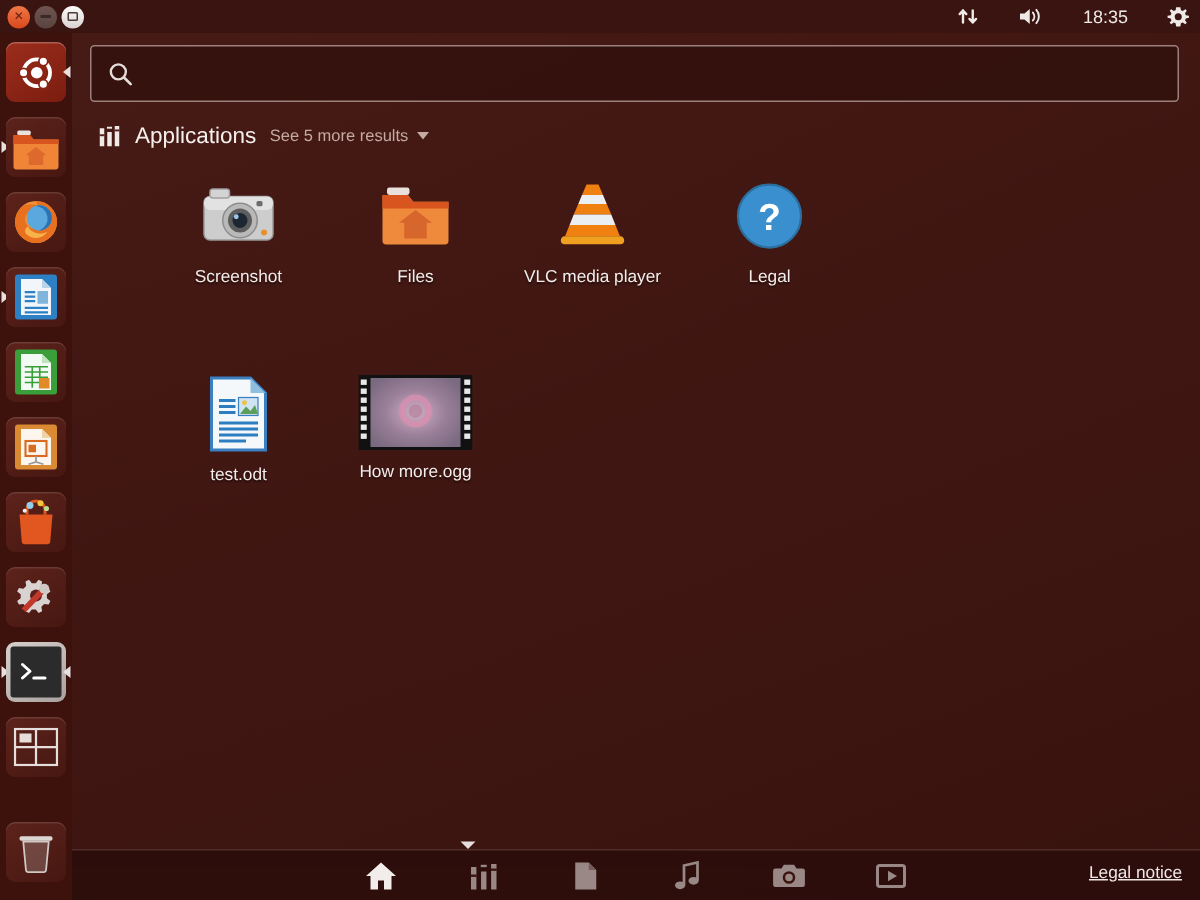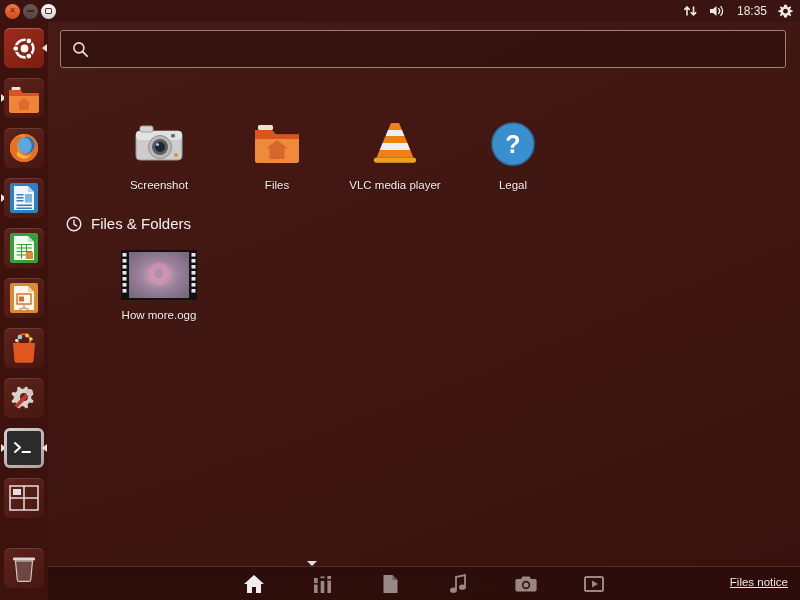--- a/index.html
+++ b/index.html
@@ -31,21 +31,21 @@
         display: flex; align-items: center; justify-content: center;
         font-size: 9px; line-height: 1; color: #4a1a15; font-weight: bold; }
   .wc-close { background: linear-gradient(#f07746, #d9481c); color: #5e1f10; }
   .wc-min  { background: linear-gradient(#6e5450, #5a4340); color: #3a2a27; }
   .wc-max  { background: linear-gradient(#fdfdfd, #d8d2d0); color: #4a3a37; }
   .wc-glyph { font-size: 8px; }
   .wc-bar { width: 7px; height: 1.5px; background: #3a2a27; }
   .wc-sq  { width: 7px; height: 6px; border: 1.5px solid #4a3a37; border-radius: 1px; }
 
   #panel-right { margin-left: auto; display: flex; align-items: center;
-                 gap: 11px; padding-right: 7px; color: #efe9e7; font-size: 12px; }
+                 gap: 26px; padding-right: 7px; color: #efe9e7; font-size: 12px; }
   .tray-icon { display: flex; align-items: center; justify-content: center; }
 
   
   #launcher {
     position: absolute; top: 22px; left: 0;
     width: 48px; height: 578px;
     background: #3d120c;
     z-index: 30;
     display: flex; flex-direction: column; align-items: center;
   }
@@ -316,20 +316,35 @@
   <div id="dash">
 
     <div id="searchbar">
       <svg width="17" height="17" viewBox="0 0 18 18">
         <circle cx="7.3" cy="7.3" r="5.3" fill="none" stroke="#e6dcd9" stroke-width="1.7"></circle>
         <path d="M11.3 11.3 L16 16" stroke="#e6dcd9" stroke-width="1.9" stroke-linecap="round"></path>
       </svg>
       <input id="search-input" type="text" value="" placeholder="" style="">
     </div>
 
+    <div id="apps-header" class="group-header">
+      <svg width="15" height="16" viewBox="0 0 15 16">
+        <rect x="0.5" y="2.5" width="3" height="12" fill="#f0e9e7"></rect>
+        <rect x="5.5" y="5" width="3" height="9.5" fill="#f0e9e7"></rect>
+        <rect x="10.5" y="1" width="3" height="13.5" fill="#f0e9e7"></rect>
+        <rect x="5.3" y="1.5" width="3.4" height="1.3" fill="#f0e9e7"></rect>
+        <rect x="10.3" y="3.3" width="3.4" height="1.3" fill="#5a251f"></rect>
+        <rect x="0.3" y="6.5" width="3.4" height="1.3" fill="#5a251f"></rect>
+      </svg>
+      <span class="group-title">Applications</span>
+      <span class="group-more">
+        <span>See 5 more results</span>
+        <span class="caret-down"></span>
+      </span>
+    </div>
 
     <div id="apps-row" class="results-row">
 
       <div class="result">
         <span class="result-icon">
           <svg width="52" height="46" viewBox="0 0 52 46">
             <rect x="3" y="10" width="46" height="29" rx="4" fill="#cdcdcd" stroke="#9a9a9a" stroke-width="1"></rect>
             <rect x="3" y="10" width="46" height="9" rx="4" fill="#e2e2e2"></rect>
             <rect x="7" y="5" width="13" height="6" rx="2" fill="#d4d4d4" stroke="#a0a0a0"></rect>
             <circle cx="27" cy="26" r="11.5" fill="#b9b9b9" stroke="#8e8e8e"></circle>
@@ -377,30 +392,46 @@
             <circle cx="24" cy="24" r="21" fill="#3a8fcf"></circle>
             <circle cx="24" cy="24" r="21" fill="none" stroke="#2b6f9f" stroke-width="1.5"></circle>
             <path d="M24 20 a6 6 0 1 0-6-6" fill="none"></path>
             <text x="24" y="33" font-family="Liberation Sans, sans-serif" font-size="25" font-weight="bold" fill="#ffffff" text-anchor="middle">?</text>
           </svg>
         </span>
         <span class="result-label">Legal</span>
       </div>
     </div>
 
-    <div id="files-header" class="group-header">
-      <svg width="16" height="16" viewBox="0 0 16 16">
-        <circle cx="8" cy="8" r="6.8" fill="none" stroke="#f0e9e7" stroke-width="1.4"></circle>
-        <path d="M8 4.2 V8.3 L10.6 9.8" stroke="#f0e9e7" stroke-width="1.4" fill="none" stroke-linecap="round"></path>
-      </svg>
-      <span class="group-title">Files &amp; Folders</span>
-    </div>
 
     <div id="files-row" class="results-row">
 
+      <div class="result">
+        <span class="result-icon">
+          <svg width="44" height="52" viewBox="0 0 44 52">
+            <path d="M4 2 h26 l10 10 v38 H4 Z" fill="#f4f8fb" stroke="#3a7fbf" stroke-width="2"></path>
+            <path d="M30 2 l10 10 h-10 Z" fill="#8fbfe0"></path>
+            <g fill="#2d7ec0">
+              <rect x="9" y="16" width="11" height="2"></rect>
+              <rect x="9" y="20" width="11" height="2"></rect>
+              <rect x="9" y="24" width="11" height="2"></rect>
+            </g>
+            <rect x="22" y="15" width="13" height="12" fill="#cfe3f2" stroke="#3a7fbf" stroke-width=".8"></rect>
+            <path d="M23 26 l4-5 l3 3 l3-4 l2 6 Z" fill="#5aa05a"></path>
+            <circle cx="26" cy="18.5" r="1.6" fill="#f0c040"></circle>
+            <g fill="#2d7ec0">
+              <rect x="9" y="31" width="26" height="2"></rect>
+              <rect x="9" y="35" width="26" height="2"></rect>
+              <rect x="9" y="39" width="26" height="2"></rect>
+              <rect x="9" y="43" width="18" height="2"></rect>
+            </g>
+          </svg>
+        </span>
+        <span class="result-label">test.odt</span>
+      </div>
 
       <div class="result">
         <span class="result-icon" style="width:76px;height:50px;">
           <svg width="76" height="50" viewBox="0 0 76 50">
             <defs>
               <radialGradient id="vidg" cx="50%" cy="50%" r="62%">
                 <stop offset="0%" stop-color="#cfaec4"></stop>
                 <stop offset="55%" stop-color="#9a7f99"></stop>
                 <stop offset="100%" stop-color="#7a6a80"></stop>
               </radialGradient>
@@ -477,16 +508,16 @@
       </span>
 
       <span class="lens">
         <svg width="20" height="18" viewBox="0 0 20 18">
           <rect x="1" y="2" width="18" height="14" rx="1.5" fill="none" stroke="#f2ecea" stroke-width="2"></rect>
           <path d="M8 5.5 L14 9 L8 12.5 Z" fill="#f2ecea"></path>
         </svg>
       </span>
     </div>
 
-    <span id="legal">Files notice</span>
+    <span id="legal">Legal notice</span>
   </div>
 
 </div>
 
 </body></html>

